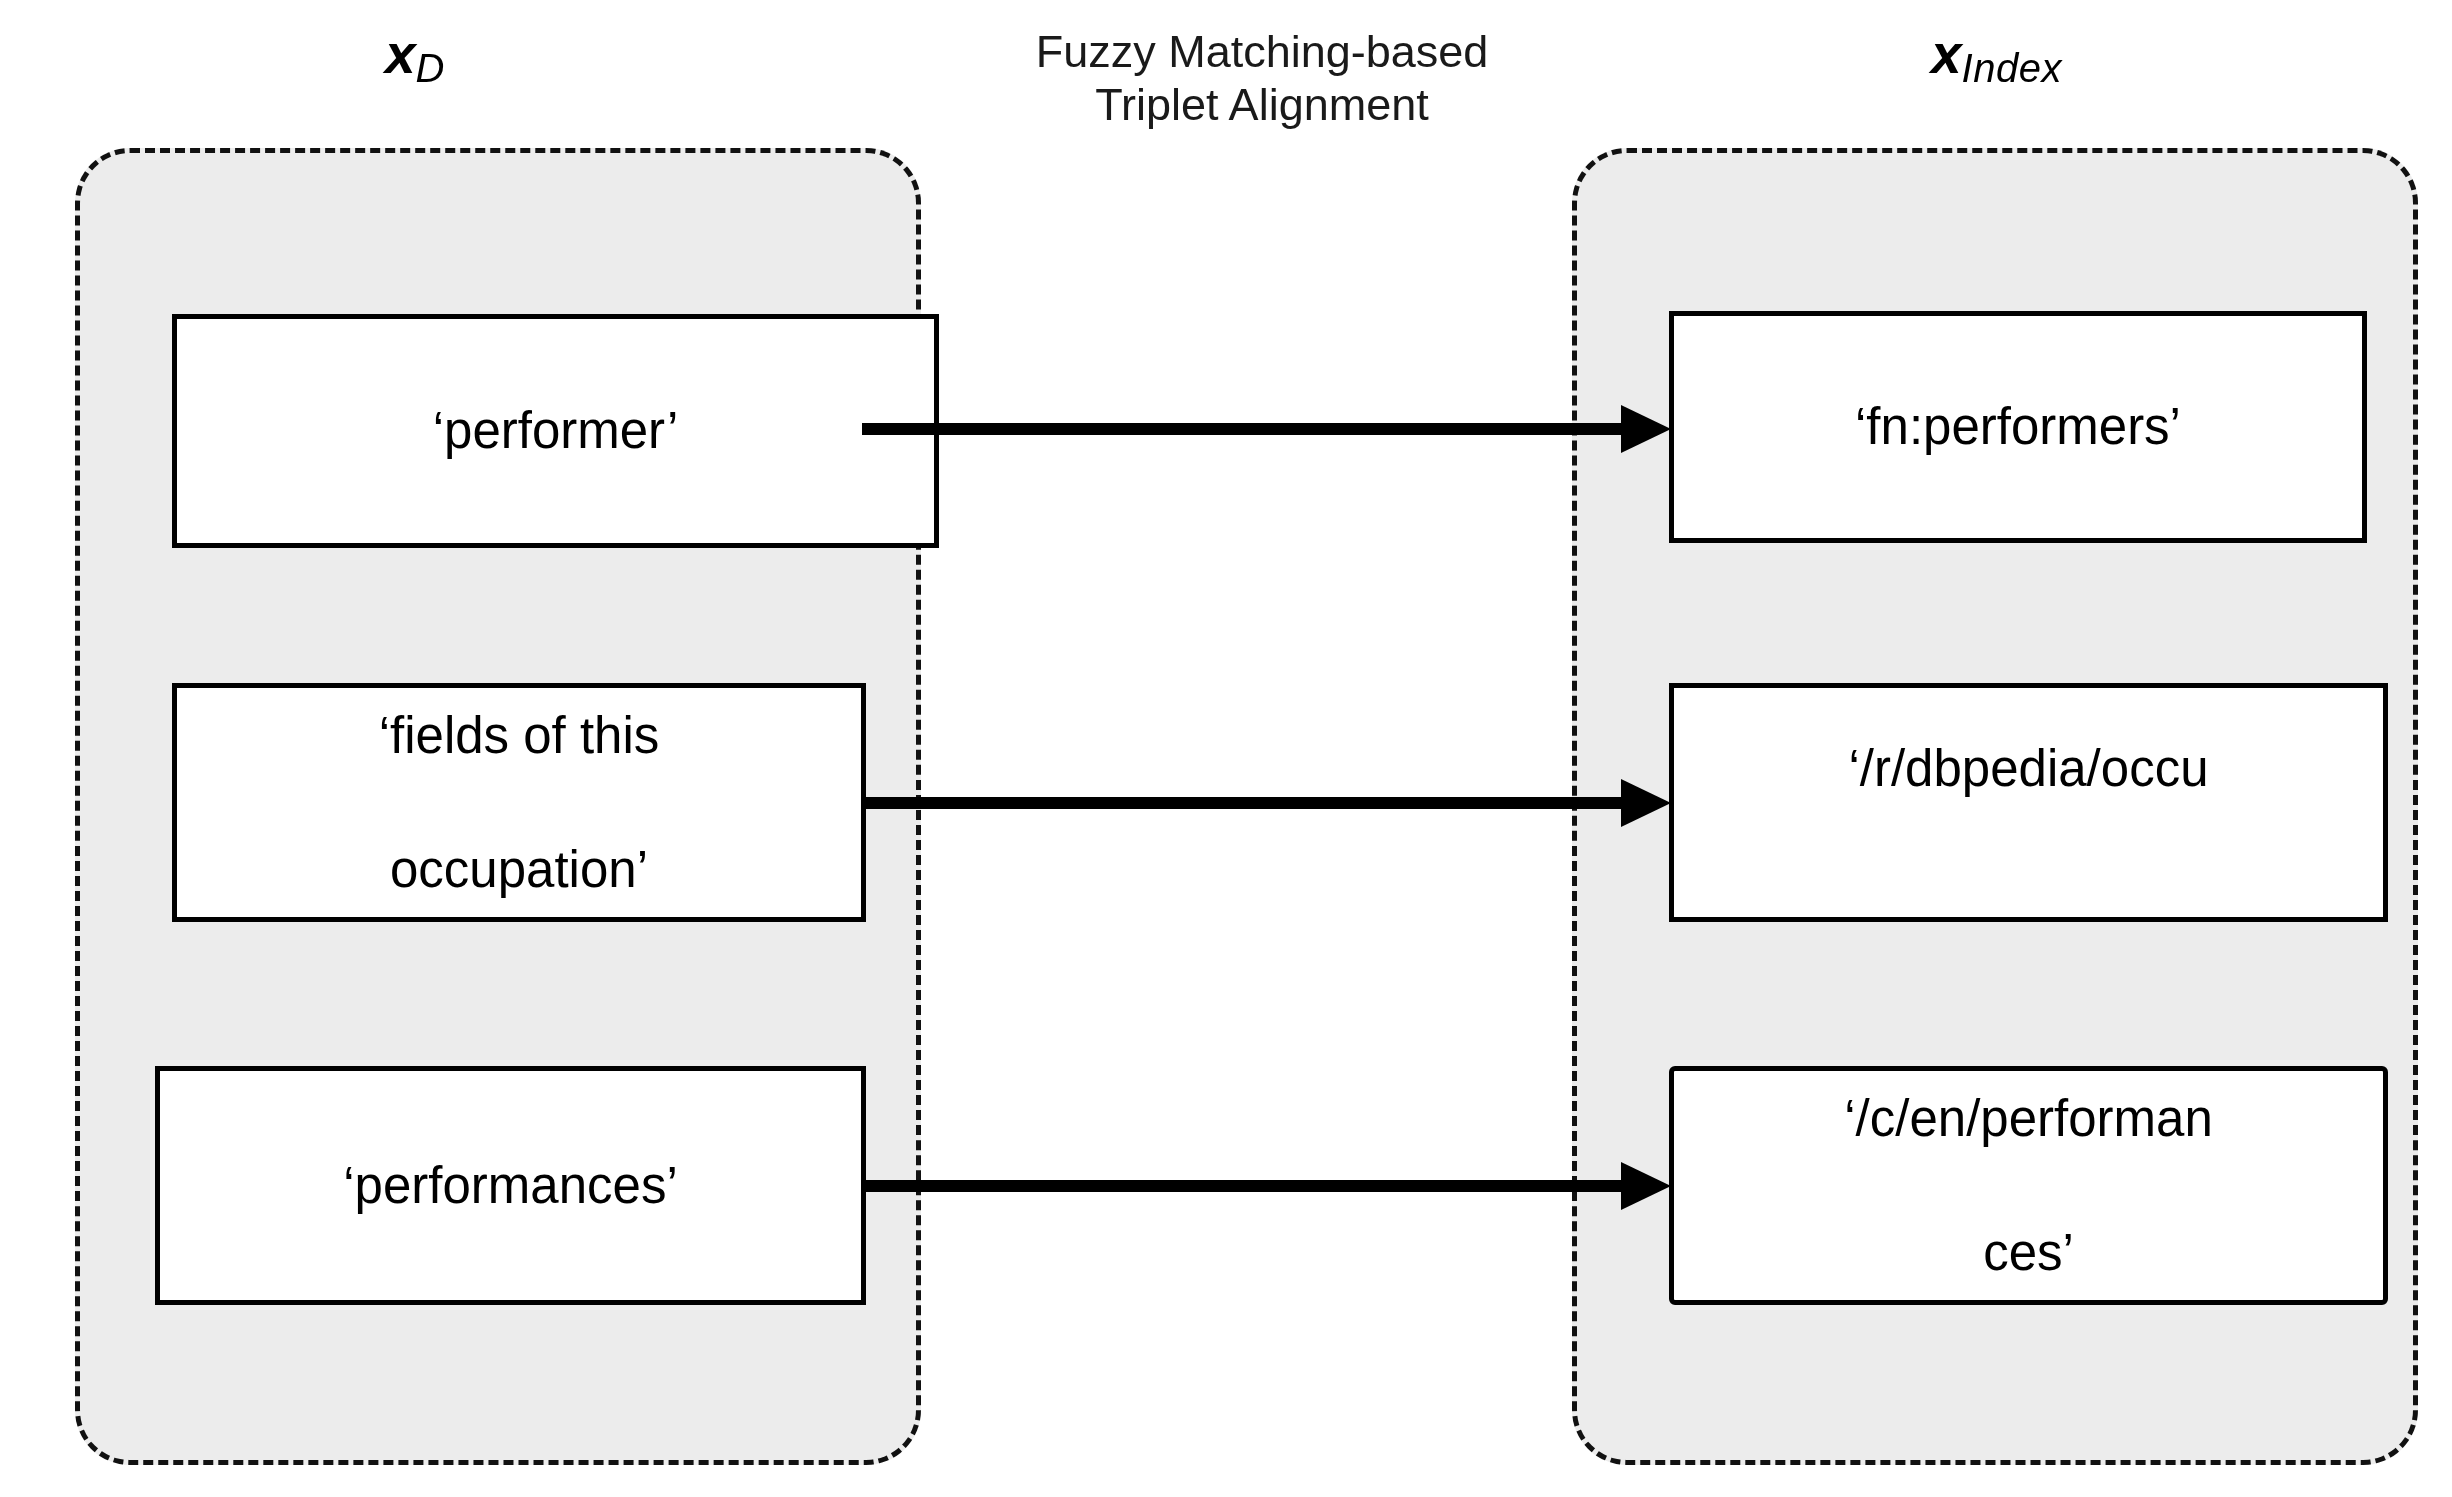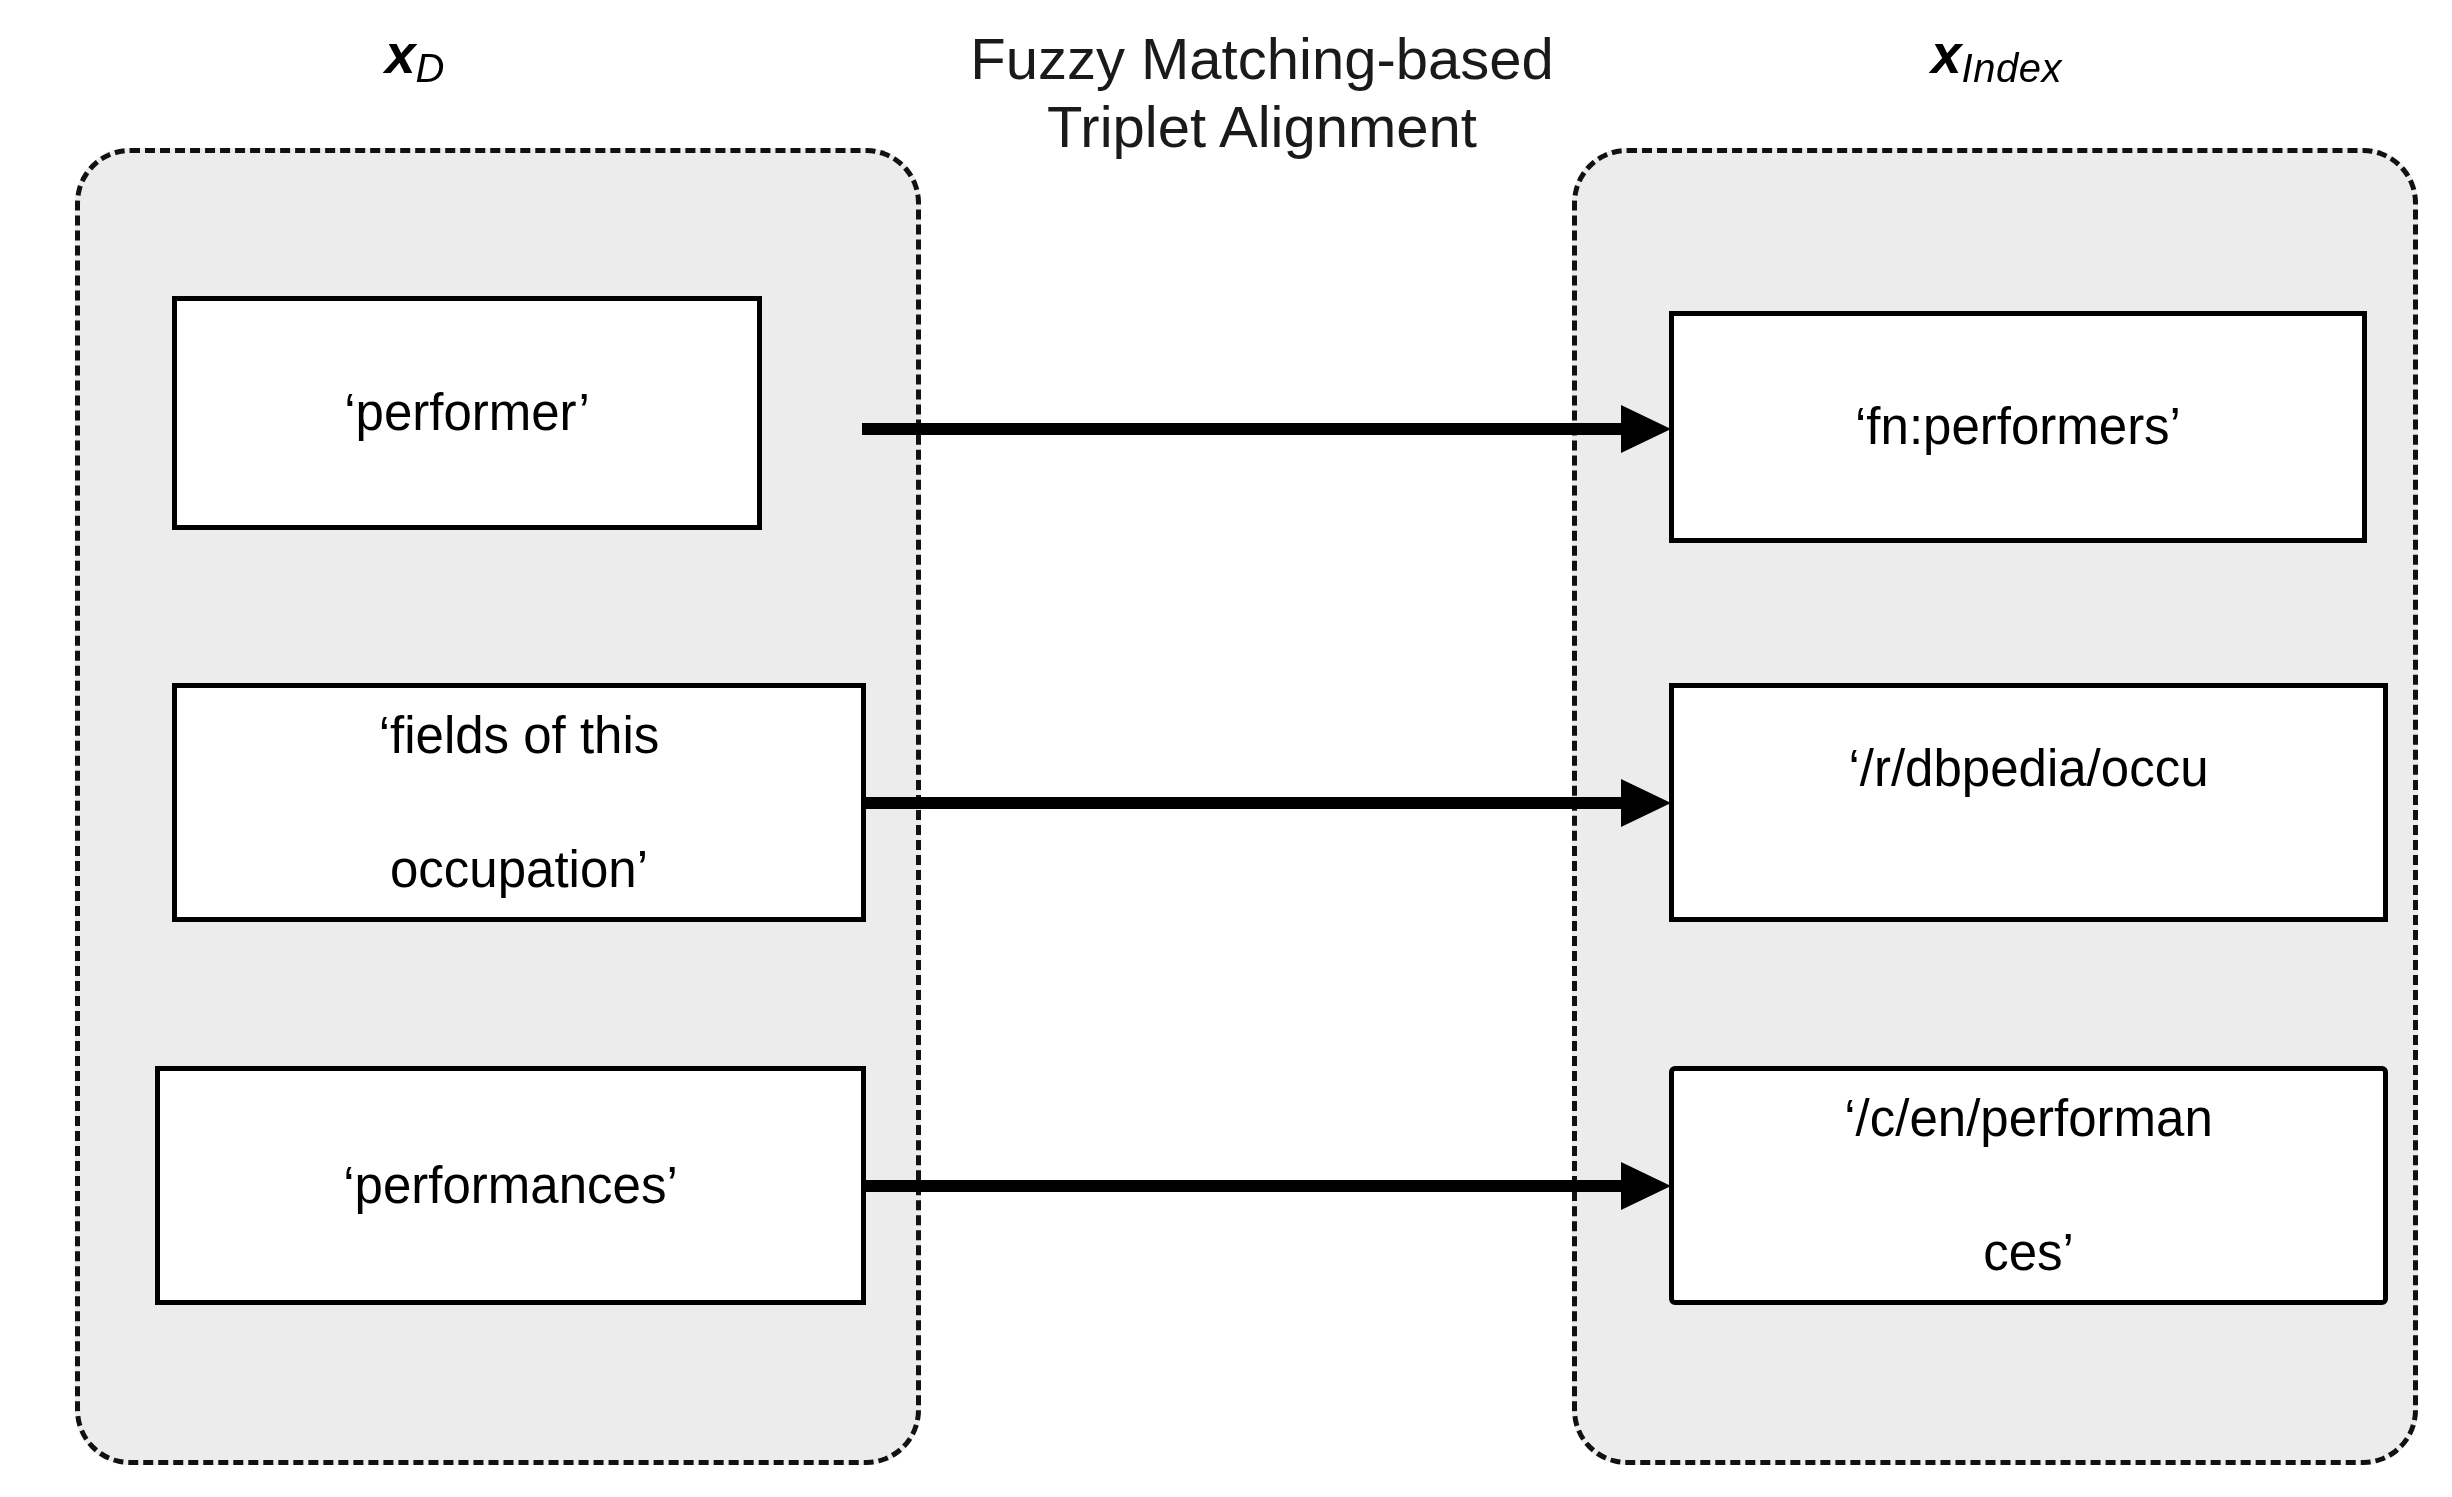--- a/index.html
+++ b/index.html
@@ -47,21 +47,21 @@
   #caption-left  { left: 385px;  top: 27px; }
   #caption-right { left: 1931px; top: 27px; }
 
   
   #center-title {
     position: absolute;
     left: 956px;
     top: 25px;
     width: 612px;
     text-align: center;
-    font-size: 58px;
+    font-size: 45px;
     line-height: 1.18;
     color: #1a1a1a;
   }
   #center-title div { white-space: nowrap; }
 
   
   .term-box {
     position: absolute;
     background: #ffffff;
     border: 5.7px solid #000000;
@@ -70,21 +70,21 @@
     justify-content: center;
     text-align: center;
     font-size: 51px;
     line-height: 1.32;
     color: #000000;
     padding: 3.8px 17px;
   }
   .term-box span { display: block; width: 100%; }
 
   
-  #box-l1 { left: 172px; top: 296px;  width: 590px; height: 234px; }
+  #box-l1 { left: 172px; top: 314px;  width: 767px; height: 234px; }
   #box-l2 { left: 172px; top: 683px;  width: 694px; height: 239px; justify-content: center; }
   #box-l3 { left: 155px; top: 1066px; width: 711px; height: 239px; }
 
   
   #box-r1 { left: 1669px; top: 311px;  width: 698px; height: 232px; }
   #box-r2 { left: 1669px; top: 683px;  width: 719px; height: 239px; }
   #box-r3 { left: 1669px; top: 1066px; width: 719px; height: 239px; border-radius: 6px; }
 
   
   .arrow {

